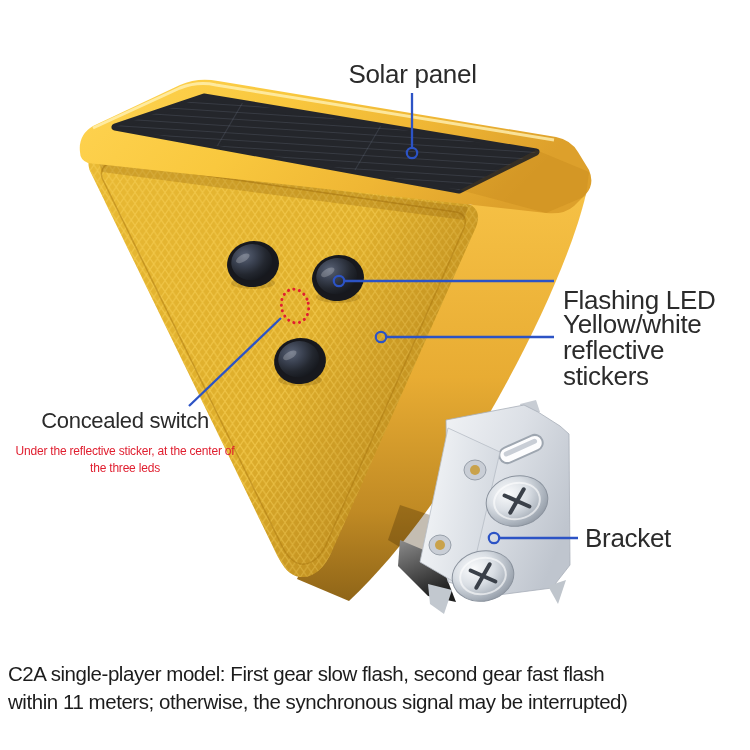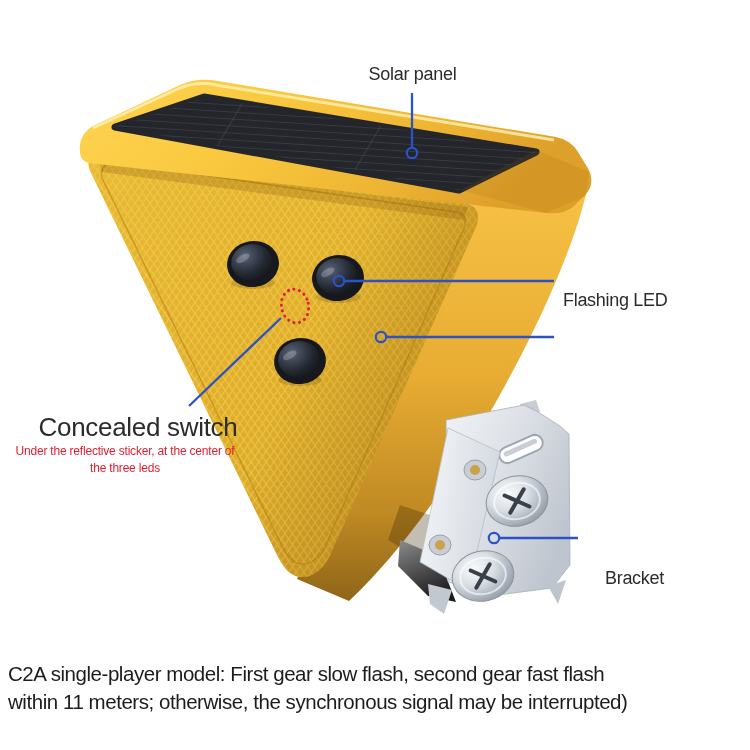--- a/index.html
+++ b/index.html
@@ -3,34 +3,34 @@
 <meta charset="utf-8">
 <style>
   :root{
     --accent-blue:#2C53C5; --note-red:#E01E2F; --label-ink:#2B2B2B;
     --footer-ink:#1C1C1C; --panel-dark:#24262B;
   }
   html,body{margin:0;padding:0;background:#fff;}
   .stage{position:relative;width:750px;height:750px;background:#ffffff;overflow:hidden;
          font-family:"Liberation Sans",sans-serif;}
   .stage svg{position:absolute;left:0;top:0;}
-  .label{position:absolute;color:var(--label-ink);font-size:18px;line-height:24px;
+  .label{position:absolute;color:var(--label-ink);font-size:26px;line-height:24px;
          letter-spacing:-0.3px;white-space:nowrap;}
   .label.center{text-align:center;white-space:normal;}
   .callout{stroke:var(--accent-blue);stroke-width:2.3;fill:none;}
   .callout-ring{stroke:var(--accent-blue);stroke-width:2.2;fill:none;}
   .switch-ring{stroke:var(--note-red);stroke-width:3;fill:none;
                stroke-dasharray:0.1 5.6;stroke-linecap:round;}
   #label-solar{left:340px;top:62px;width:145px;text-align:center;}
   #label-led{left:563px;top:268px;margin-top:20px;}
   #label-stickers{left:563px;top:311px;width:165px;white-space:normal;line-height:26px;}
-  #label-switch{left:38px;top:409px;width:200px;font-size:26px;margin-top:6px;}
+  #label-switch{left:25px;top:409px;width:200px;font-size:22px;}
   #label-switch-note{left:9px;top:443px;width:232px;color:var(--note-red);
                      font-size:12px;line-height:17px;letter-spacing:-0.2px;}
-  #label-bracket{left:605px;top:526px;margin-top:40px;}
+  #label-bracket{left:585px;top:526px;}
   .footer{position:absolute;left:8px;top:616px;color:var(--footer-ink);
           font-size:20.5px;line-height:28px;letter-spacing:-0.45px;margin-top:44px;}
   .footer div{white-space:nowrap;}
 </style>
 </head>
 <body>
 
 <div class="stage">
 
 <svg width="750" height="750" viewBox="0 0 750 750">
@@ -193,20 +193,21 @@
     <circle class="callout-ring" cx="381" cy="337" r="5.2"></circle>
     <path class="callout" d="M386.5 337 L554 337"></path>
     <path class="callout" d="M281 318 L189 406"></path>
     <circle class="callout-ring" cx="494" cy="538" r="5.2"></circle>
     <path class="callout" d="M499.5 538 L578 538"></path>
   </g>
 </svg>
 
 <div class="label" id="label-solar">Solar panel</div>
 <div class="label" id="label-led">Flashing LED</div>
+<div class="label" id="label-stickers">Yellow/white reflective stickers</div>
 <div class="label center" id="label-switch">Concealed switch</div>
 <div class="label center" id="label-switch-note">Under the reflective sticker, at the center of the three leds</div>
 <div class="label" id="label-bracket">Bracket</div>
 
 <div class="footer">
   <div>C2A single-player model: First gear slow flash, second gear fast flash</div>
   <div>within 11 meters; otherwise, the synchronous signal may be interrupted)</div>
 </div>
 
 </div>

